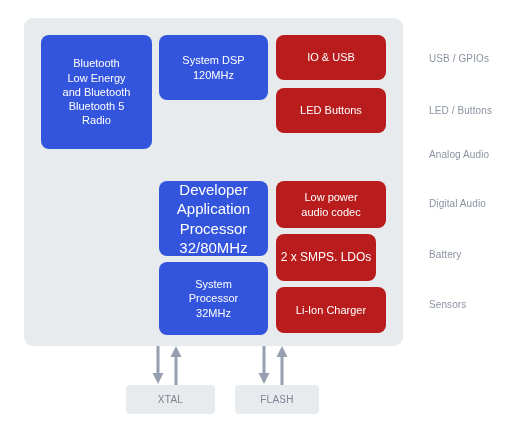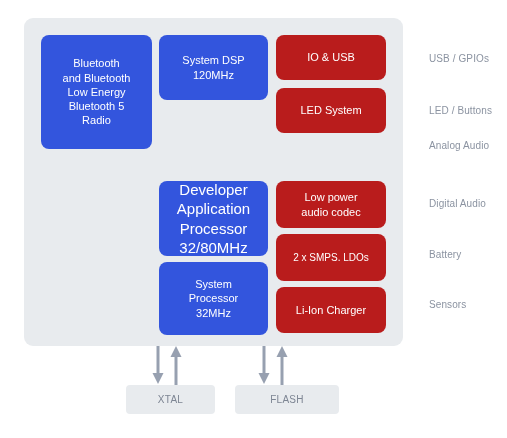--- a/index.html
+++ b/index.html
@@ -75,22 +75,22 @@
   }
   #blk-system-processor {
     left: 159px; top: 262px; width: 109px; height: 73px;
     font-size: 11px;
   }
   #blk-audio-codec {
     left: 276px; top: 181px; width: 110px; height: 47px;
     font-size: 11px;
   }
   #blk-smps-ldos {
-    left: 276px; top: 234px; width: 110px; height: 47px;
-    font-size: 10px;
+    left: 276px; top: 234px; width: 100px; height: 47px;
+    font-size: 12px;
   }
   #blk-charger {
     left: 276px; top: 287px; width: 110px; height: 46px;
     font-size: 11px;
   }
 
   
   .side-label {
     position: absolute;
     left: 417px;
@@ -108,21 +108,21 @@
     border-radius: 4px;
     display: flex;
     align-items: center;
     justify-content: center;
     font-size: 10px;
     color: #7d8593;
     letter-spacing: 0.3px;
     box-sizing: border-box;
   }
   #ext-xtal  { left: 126px; top: 385px; width: 89px; height: 29px; }
-  #ext-flash { left: 235px; top: 385px; width: 104px; height: 29px; }
+  #ext-flash { left: 235px; top: 385px; width: 84px; height: 29px; }
 
   
   .arrow {
     position: absolute;
     width: 14px;
     height: 39px;
   }
   #arrow-xtal-down   { left: 151px; top: 346px; }
   #arrow-xtal-up     { left: 169px; top: 346px; }
   #arrow-flash-down  { left: 257px; top: 346px; }
@@ -131,43 +131,43 @@
 </head>
 <body>
 
 <div id="diagram">
 
   <div class="soc-container"></div>
 
   <div class="blk blk-blue" id="blk-bluetooth-radio">
     <div>
       <span>Bluetooth</span>
+      <span>Low Energy</span>
       <span>and Bluetooth</span>
-      <span>Low Energy</span>
       <span>Bluetooth 5</span>
       <span>Radio</span>
     </div>
   </div>
 
   <div class="blk blk-blue" id="blk-system-dsp">
     <div>
       <span>System DSP</span>
       <span>120MHz</span>
     </div>
   </div>
 
   <div class="blk blk-dark" id="blk-io-usb">
     <div>
       <span>IO &amp; USB</span>
     </div>
   </div>
 
   <div class="blk blk-dark" id="blk-led-drivers">
     <div>
-      <span>LED System</span>
+      <span>LED Buttons</span>
     </div>
   </div>
 
   <div class="blk blk-blue" id="blk-dev-app-processor">
     <div>
       <span>Developer</span>
       <span>Application</span>
       <span>Processor</span>
       <span>32/80MHz</span>
     </div>
@@ -195,21 +195,21 @@
   </div>
 
   <div class="blk blk-dark" id="blk-charger">
     <div>
       <span>Li-Ion Charger</span>
     </div>
   </div>
 
   <div class="side-label" style="top:53px;">USB / GPIOs</div>
   <div class="side-label" style="top:105px;">LED / Buttons</div>
-  <div class="side-label" style="top:140px;">Analog Audio</div>
+  <div class="side-label" style="top:149px;">Analog Audio</div>
   <div class="side-label" style="top:198px;">Digital Audio</div>
   <div class="side-label" style="top:249px;text-align:right;">Battery</div>
   <div class="side-label" style="top:299px;">Sensors</div>
 
   <svg class="arrow" id="arrow-xtal-down" viewBox="0 0 14 39">
     <line x1="7" y1="0" x2="7" y2="29" stroke="#97a0b0" stroke-width="3"></line>
     <polygon points="7,38 1.5,27 12.5,27" fill="#97a0b0"></polygon>
   </svg>
   <svg class="arrow" id="arrow-xtal-up" viewBox="0 0 14 39">
     <line x1="7" y1="10" x2="7" y2="39" stroke="#97a0b0" stroke-width="3"></line>

